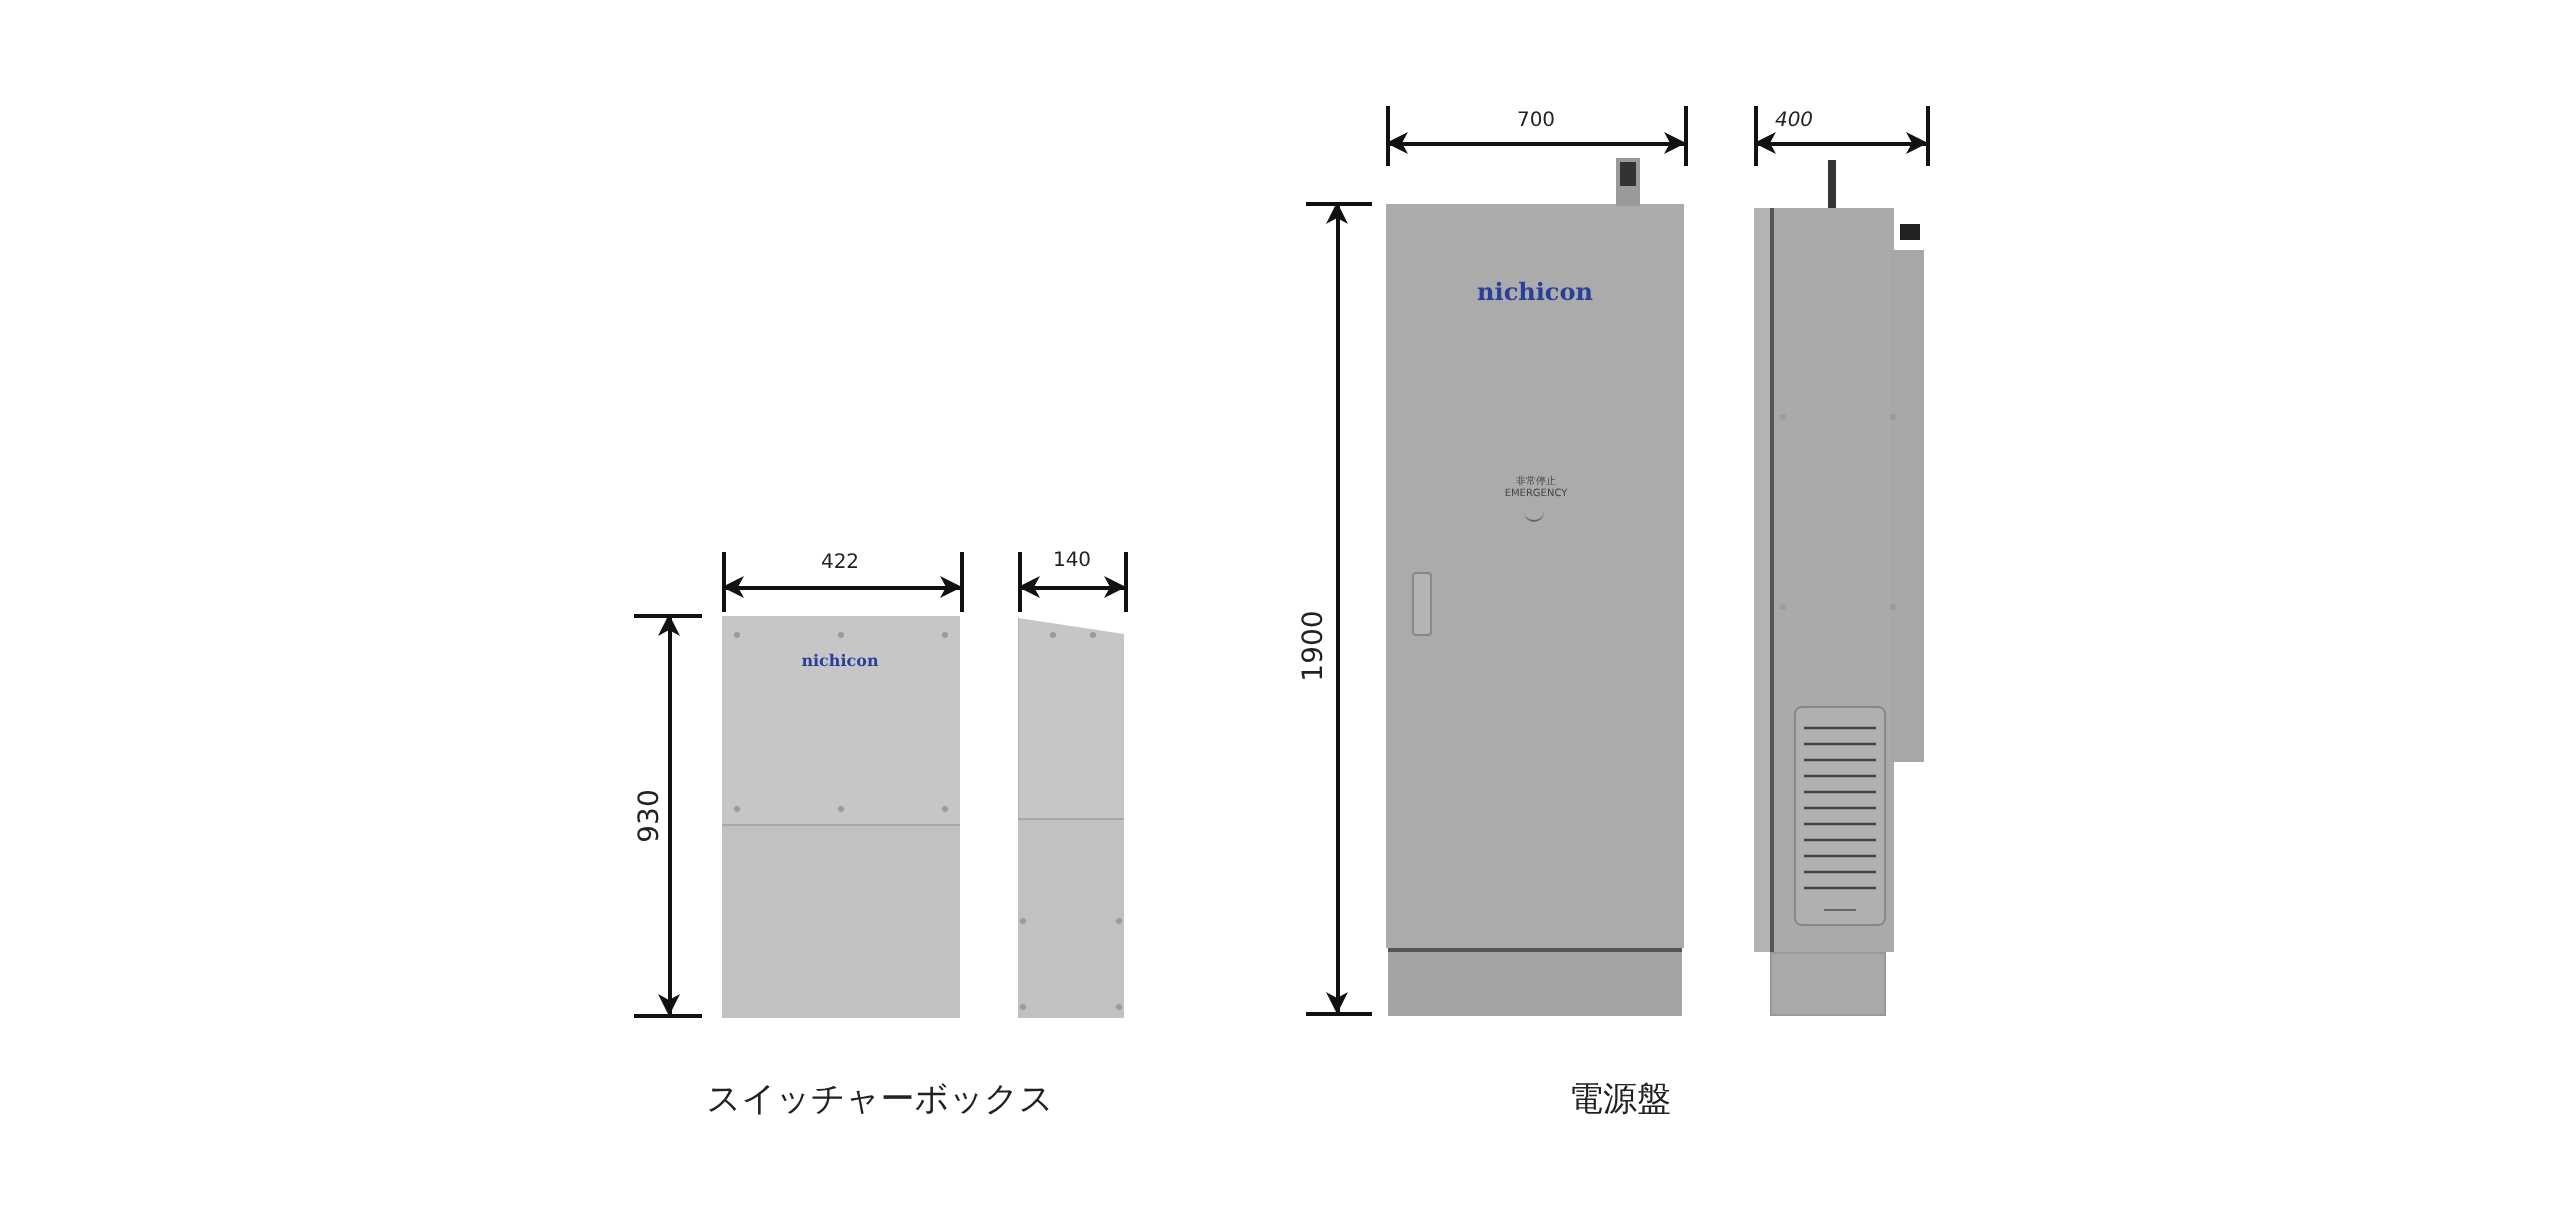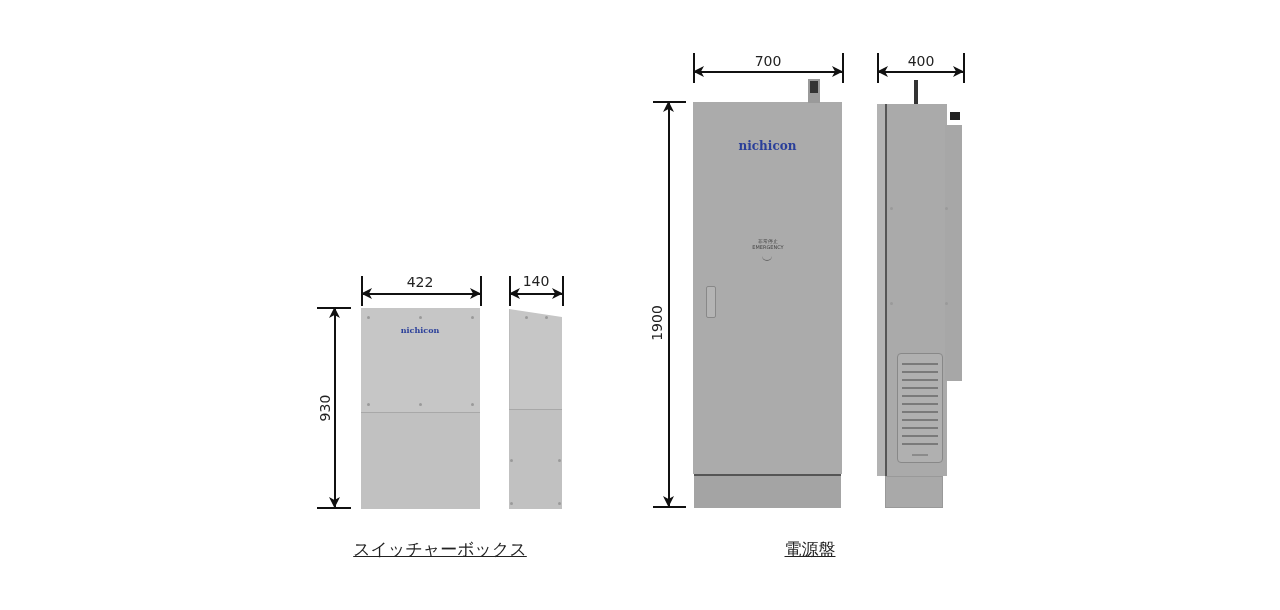--- a/index.html
+++ b/index.html
@@ -1,22 +1,22 @@
 <!DOCTYPE html>
 <html><head>
 <meta charset="utf-8">
 <style>
   html,body{margin:0;padding:0;background:#ffffff;}
   body{width:1280px;height:610px;position:relative;overflow:hidden;font-family:"DejaVu Sans","Liberation Sans",sans-serif;}
   .abs{position:absolute;}
-  .dim-num{position:absolute;font-size:14px;color:#222;text-align:center;line-height:16px;}
+  .dim-num{position:absolute;font-size:10px;color:#222;text-align:center;line-height:16px;}
   .dim-num-v{position:absolute;font-size:14px;color:#222;line-height:16px;transform:rotate(-90deg);transform-origin:center center;text-align:center;}
   .hline{position:absolute;height:1.5px;background:#111;}
   .vline{position:absolute;width:1.5px;background:#111;}
-  .caption{position:absolute;font-size:17px;color:#222;text-align:center;text-decoration:underline;}
+  .caption{position:absolute;font-size:17px;color:#222;text-align:center;}
   .panel{position:absolute;background:#c3c3c3;}
   .screw{position:absolute;width:3px;height:3px;border-radius:50%;background:#9a9a9a;}
   .logo{position:absolute;font-family:"DejaVu Serif","Liberation Serif",serif;font-weight:bold;color:#2a3f9a;text-align:center;}
 </style>
 </head>
 <body>
 
 <div>
 
   <div>
@@ -105,21 +105,21 @@
   <div>
     <div class="vline" style="left:877px;top:53px;height:30px;"></div>
     <div class="vline" style="left:963px;top:53px;height:30px;"></div>
     <div class="hline" style="left:878px;top:71px;width:85px;"></div>
     <svg class="abs" style="left:877px;top:65px;" width="12" height="13">
         <path d="M0 6.5 L11 1 L8 6.5 L11 12 Z" fill="#111"></path>
       </svg>
     <svg class="abs" style="left:952px;top:65px;" width="12" height="13">
         <path d="M12 6.5 L1 1 L4 6.5 L1 12 Z" fill="#111"></path>
       </svg>
-    <div class="dim-num" style="left:896px;top:53px;width:50px;">400</div>
+    <div class="dim-num" style="left:872px;top:53px;width:50px;font-style:italic;">400</div>
   </div>
 
   <div>
     <div class="hline" style="left:653px;top:101px;width:33px;"></div>
     <div class="hline" style="left:653px;top:506px;width:33px;"></div>
     <div class="vline" style="left:668px;top:102px;height:404px;"></div>
     <svg class="abs" style="left:662px;top:101px;" width="13" height="12">
         <path d="M6.5 0 L1 11 L6.5 8 L12 11 Z" fill="#111"></path>
       </svg>
     <svg class="abs" style="left:662px;top:495px;" width="13" height="12">

